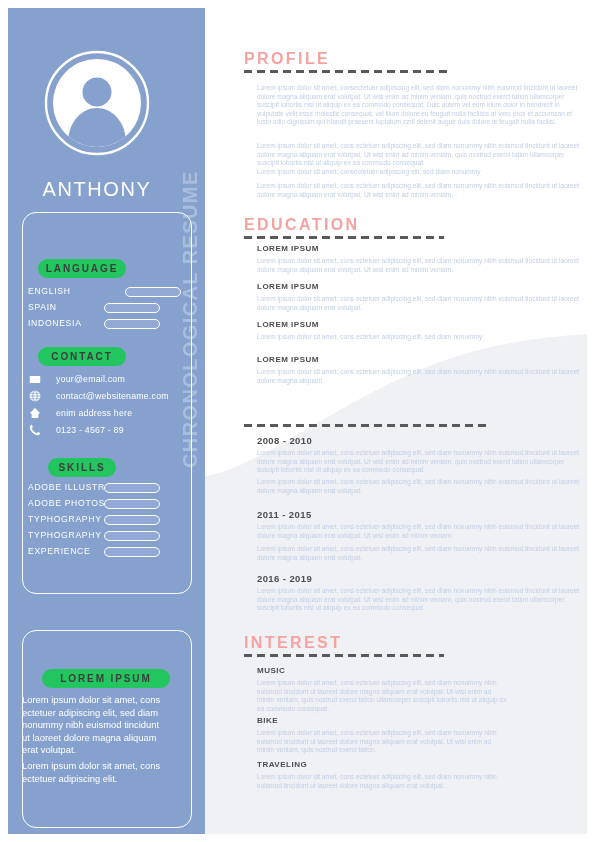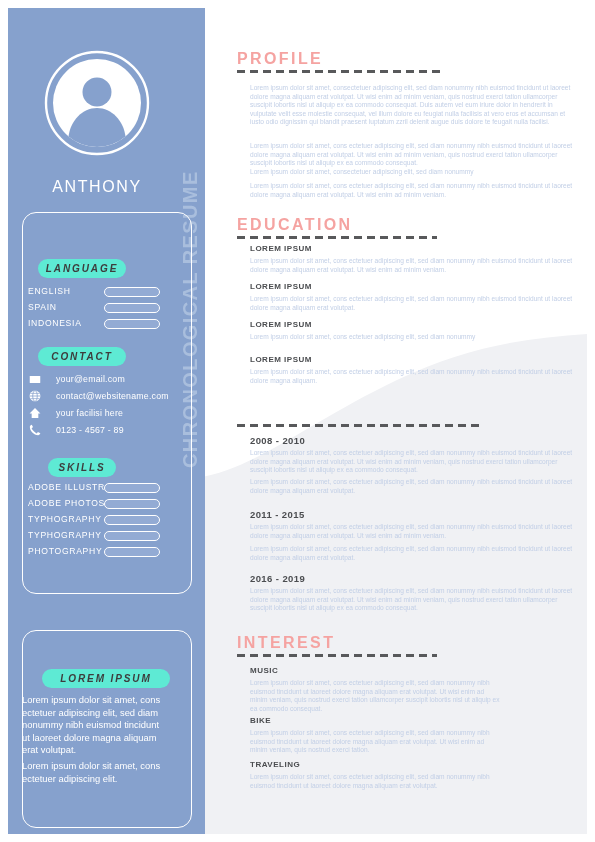--- a/index.html
+++ b/index.html
@@ -34,35 +34,35 @@
     text-align:left;
     line-height:30px;
     white-space:nowrap;
   }
 
   
   .avatar-wrap{position:absolute;left:0;top:42px;width:178px;text-align:center;}
   .avatar{display:inline-block;width:106px;height:106px;}
   .name{
     position:absolute;left:0;top:170px;width:178px;text-align:center;
-    color:#ffffff;font-size:16px;letter-spacing:1.6px;font-weight:normal;
+    color:#ffffff;font-size:20px;letter-spacing:1.6px;font-weight:normal;
   }
 
   
   .panel{
     position:absolute;
     border:1.6px solid #ffffff;border-radius:14px;
   }
   #panel-main{left:14px;top:204px;width:168px;height:380px;}
   #panel-bottom{left:14px;top:622px;width:168px;height:196px;}
 
   .pill{
-    position:absolute;background:#5eead4;border-radius:11px;
+    position:absolute;background:#22c55e;border-radius:11px;
     height:19px;line-height:19px;text-align:center;
-    color:#3d3d3d;font-size:10px;letter-spacing:1.9px;font-weight:bold;font-style:italic;
+    color:#3d3d3d;font-size:10px;letter-spacing:1.9px;font-weight:bold;
   }
 
   .bar-row{position:absolute;left:0;width:168px;height:14px;}
   .bar-label{
     position:absolute;left:20px;top:0;
     color:#ffffff;font-size:8.6px;letter-spacing:0.7px;line-height:14px;
     white-space:nowrap;
   }
   .bar-track{
     position:absolute;right:16px;top:3px;width:54px;height:8px;
@@ -81,21 +81,21 @@
     position:absolute;left:48px;top:0;line-height:16px;
     color:#ffffff;font-size:8.8px;letter-spacing:0.2px;white-space:nowrap;
   }
 
   .bot-body{
     position:absolute;left:14px;width:142px;
     color:#ffffff;font-size:9.4px;line-height:12.6px;
   }
 
   
-  .content{position:absolute;left:190px;top:0;width:398px;height:842px;}
+  .content{position:absolute;left:197px;top:0;width:398px;height:842px;}
   .sec-title{
     position:absolute;left:47px;
     color:#f5a3a1;font-size:16px;letter-spacing:2.4px;font-weight:bold;
   }
   .dash{
     position:absolute;left:47px;height:3px;width:210px;
     background-image:repeating-linear-gradient(to right,#58595b 0,#58595b 8px,transparent 8px,transparent 13px);
   }
   .body-txt{
     position:absolute;left:60px;
@@ -132,21 +132,21 @@
         <circle cx="53" cy="42" r="14.5" fill="#86a1cd"></circle>
         <path d="M53,58 C38,58 26.5,71 24.5,86.5 A44,44 0 0 0 81.5,86.5 C79.5,71 68,58 53,58 Z" fill="#86a1cd"></path>
       </svg>
     </div>
     <div class="name">ANTHONY</div>
 
     <div class="panel" id="panel-main"></div>
 
     <div class="pill" style="left:30px;top:251px;width:88px;">LANGUAGE</div>
 
-    <div class="bar-row" style="top:276px;">
+    <div class="bar-row" style="top:276px;padding-left:21px;">
       <span class="bar-label">ENGLISH</span>
       <span class="bar-track"><span class="bar-fill" id="lang-f0" style="width: 82%;"></span></span>
     </div>
     <div class="bar-row" style="top:292px;">
       <span class="bar-label">SPAIN</span>
       <span class="bar-track"><span class="bar-fill" id="lang-f1" style="width: 42%;"></span></span>
     </div>
     <div class="bar-row" style="top:308px;">
       <span class="bar-label">INDONESIA</span>
       <span class="bar-track"><span class="bar-fill full" id="lang-f2" style="width: 100%;"></span></span>
@@ -167,21 +167,21 @@
         <line x1="1.8" y1="8" x2="14.2" y2="8" stroke="#86a1cd" stroke-width="0.9"></line>
         <line x1="2.8" y1="5" x2="13.2" y2="5" stroke="#86a1cd" stroke-width="0.8"></line>
         <line x1="2.8" y1="11" x2="13.2" y2="11" stroke="#86a1cd" stroke-width="0.8"></line>
       </svg>
       <span class="contact-text">contact@websitename.com</span>
     </div>
     <div class="contact-row" style="top:397px;">
       <svg class="contact-ico" viewBox="0 0 16 16">
           <path d="M8 2.4 L14.2 8.6 L11.8 8.6 L11.8 13.6 L4.2 13.6 L4.2 8.6 L1.8 8.6 Z"></path>
         </svg>
-      <span class="contact-text">your facilisi here</span>
+      <span class="contact-text">enim address here</span>
     </div>
     <div class="contact-row" style="top:414px;">
       <svg class="contact-ico" viewBox="0 0 16 16">
           <path d="M4.3 1.9 C3.2 2.2 2.1 3.3 2.1 4.4 C2.1 9.4 6.6 13.9 11.6 13.9 C12.7 13.9 13.8 12.8 14.1 11.7 L11.4 10.3 L9.8 11.9 C8.2 11.1 4.9 7.8 4.1 6.2 L5.7 4.6 Z"></path>
         </svg>
       <span class="contact-text">0123 - 4567 - 89</span>
     </div>
 
     <div class="pill" style="left:40px;top:450px;width:68px;">SKILLS</div>
 
@@ -195,21 +195,21 @@
     </div>
     <div class="bar-row" style="top:504px;">
       <span class="bar-label">TYPHOGRAPHY</span>
       <span class="bar-track"><span class="bar-fill" id="skill-f2" style="width: 93%;"></span></span>
     </div>
     <div class="bar-row" style="top:520px;">
       <span class="bar-label">TYPHOGRAPHY</span>
       <span class="bar-track"><span class="bar-fill" id="skill-f3" style="width: 70%;"></span></span>
     </div>
     <div class="bar-row" style="top:536px;">
-      <span class="bar-label">PHOTOGRAPHY</span>
+      <span class="bar-label">EXPERIENCE</span>
       <span class="bar-track"><span class="bar-fill" id="skill-f4" style="width: 72%;"></span></span>
     </div>
 
     <div class="panel" id="panel-bottom"></div>
     <div class="pill" style="left:34px;top:661px;width:128px;">LOREM IPSUM</div>
     <div class="bot-body" style="top:686px;">Lorem ipsum dolor sit amet, cons ectetuer adipiscing elit, sed diam nonummy nibh euismod tincidunt ut laoreet dolore magna aliquam erat volutpat.</div>
     <div class="bot-body" style="top:752px;">Lorem ipsum dolor sit amet, cons ectetuer adipiscing elit.</div>
   </div>
 
   <div class="content">

